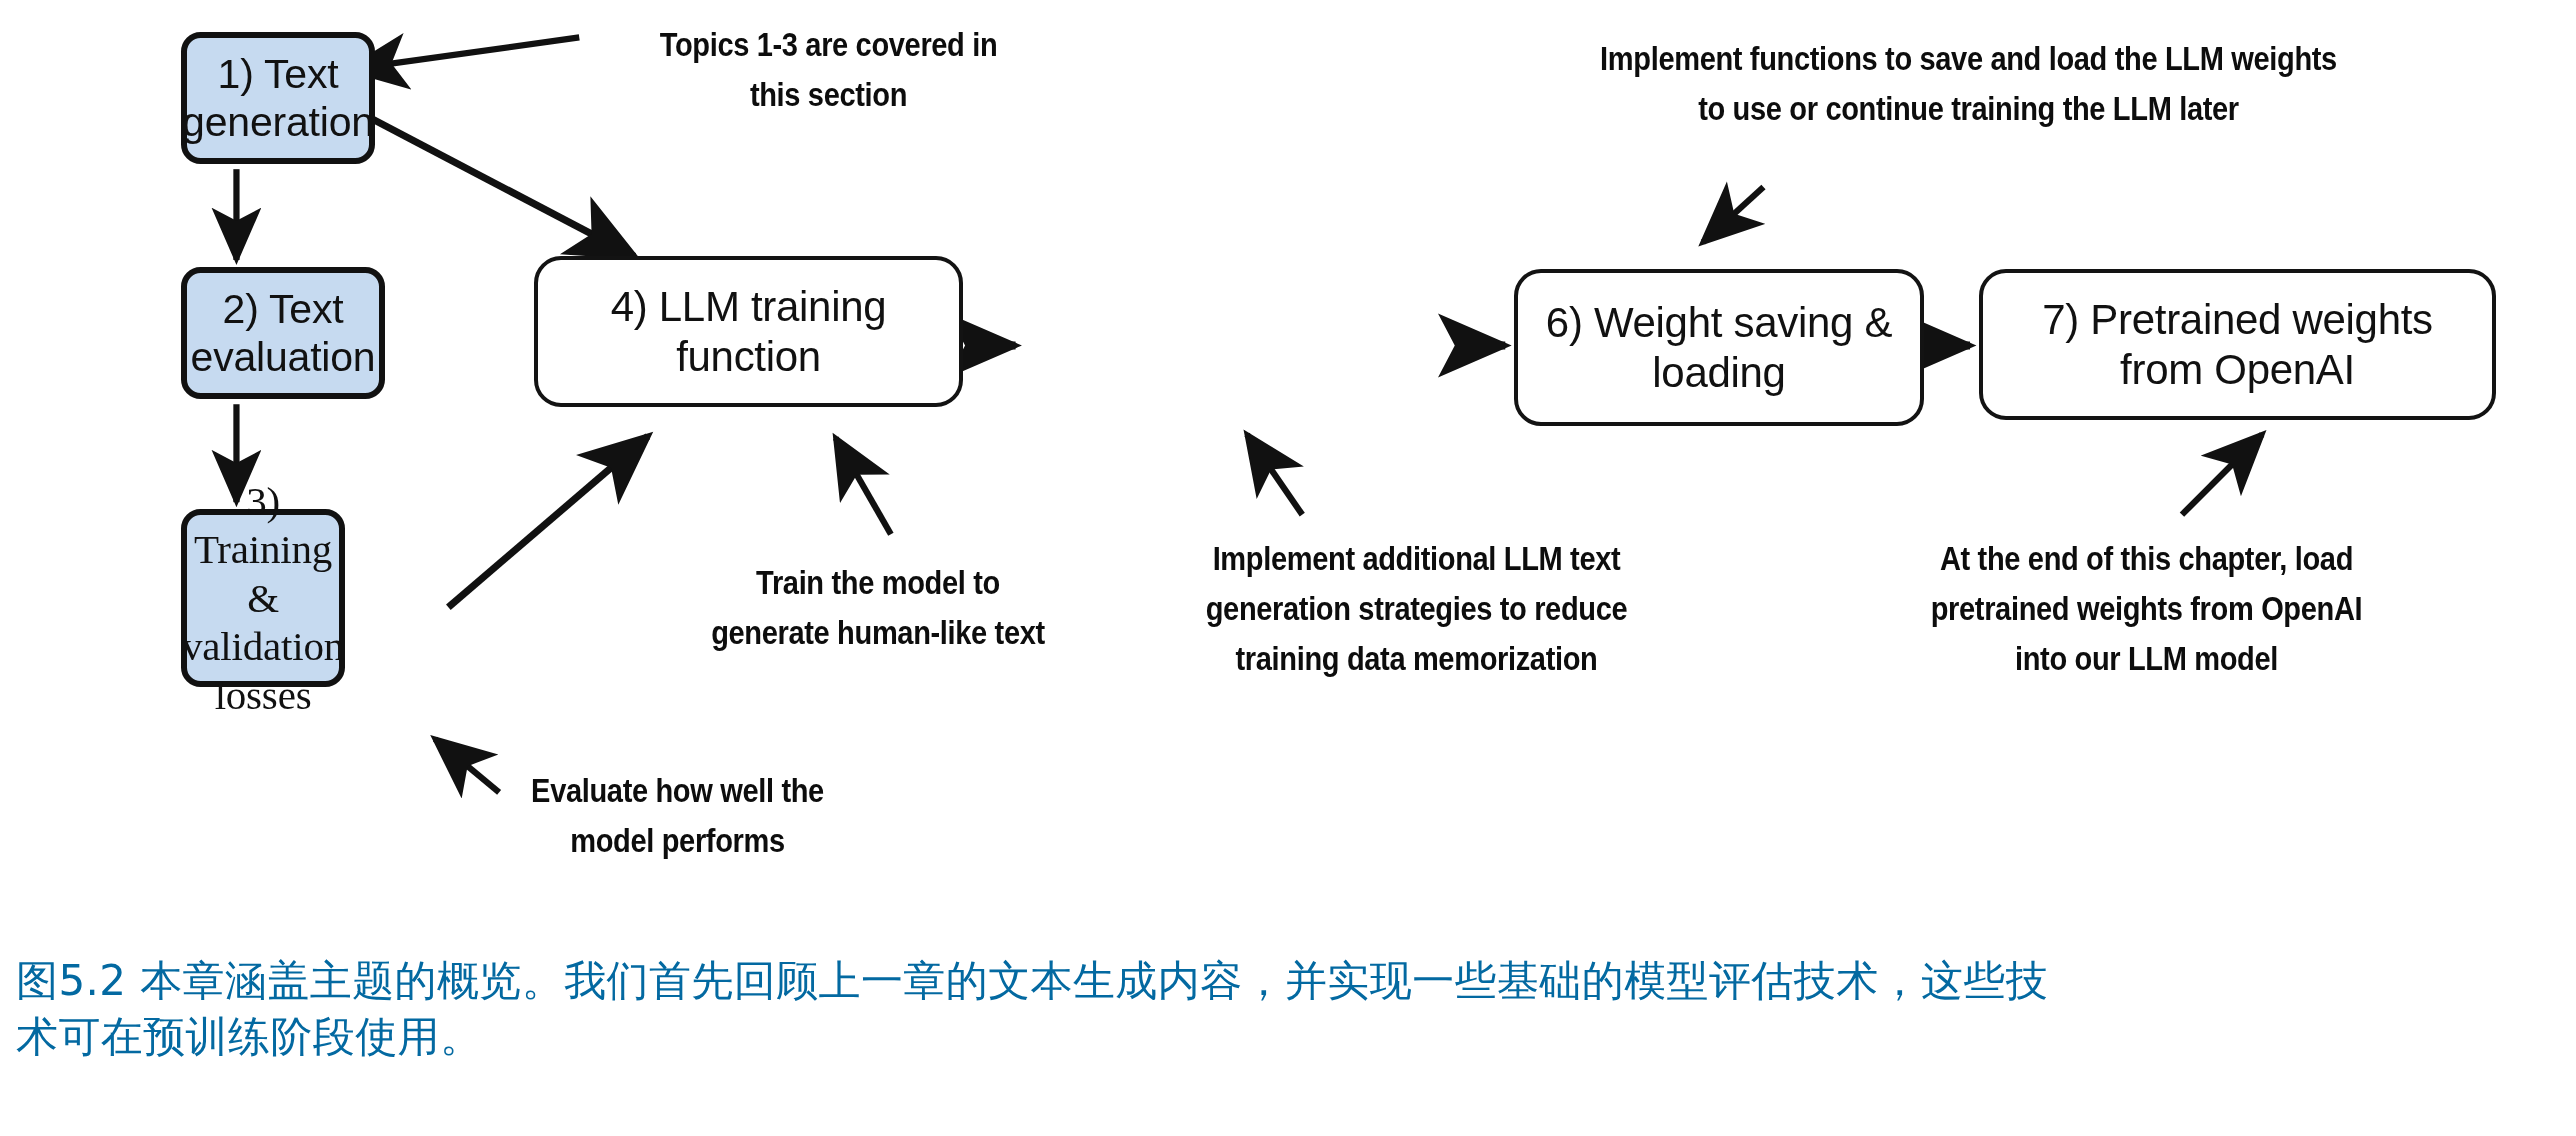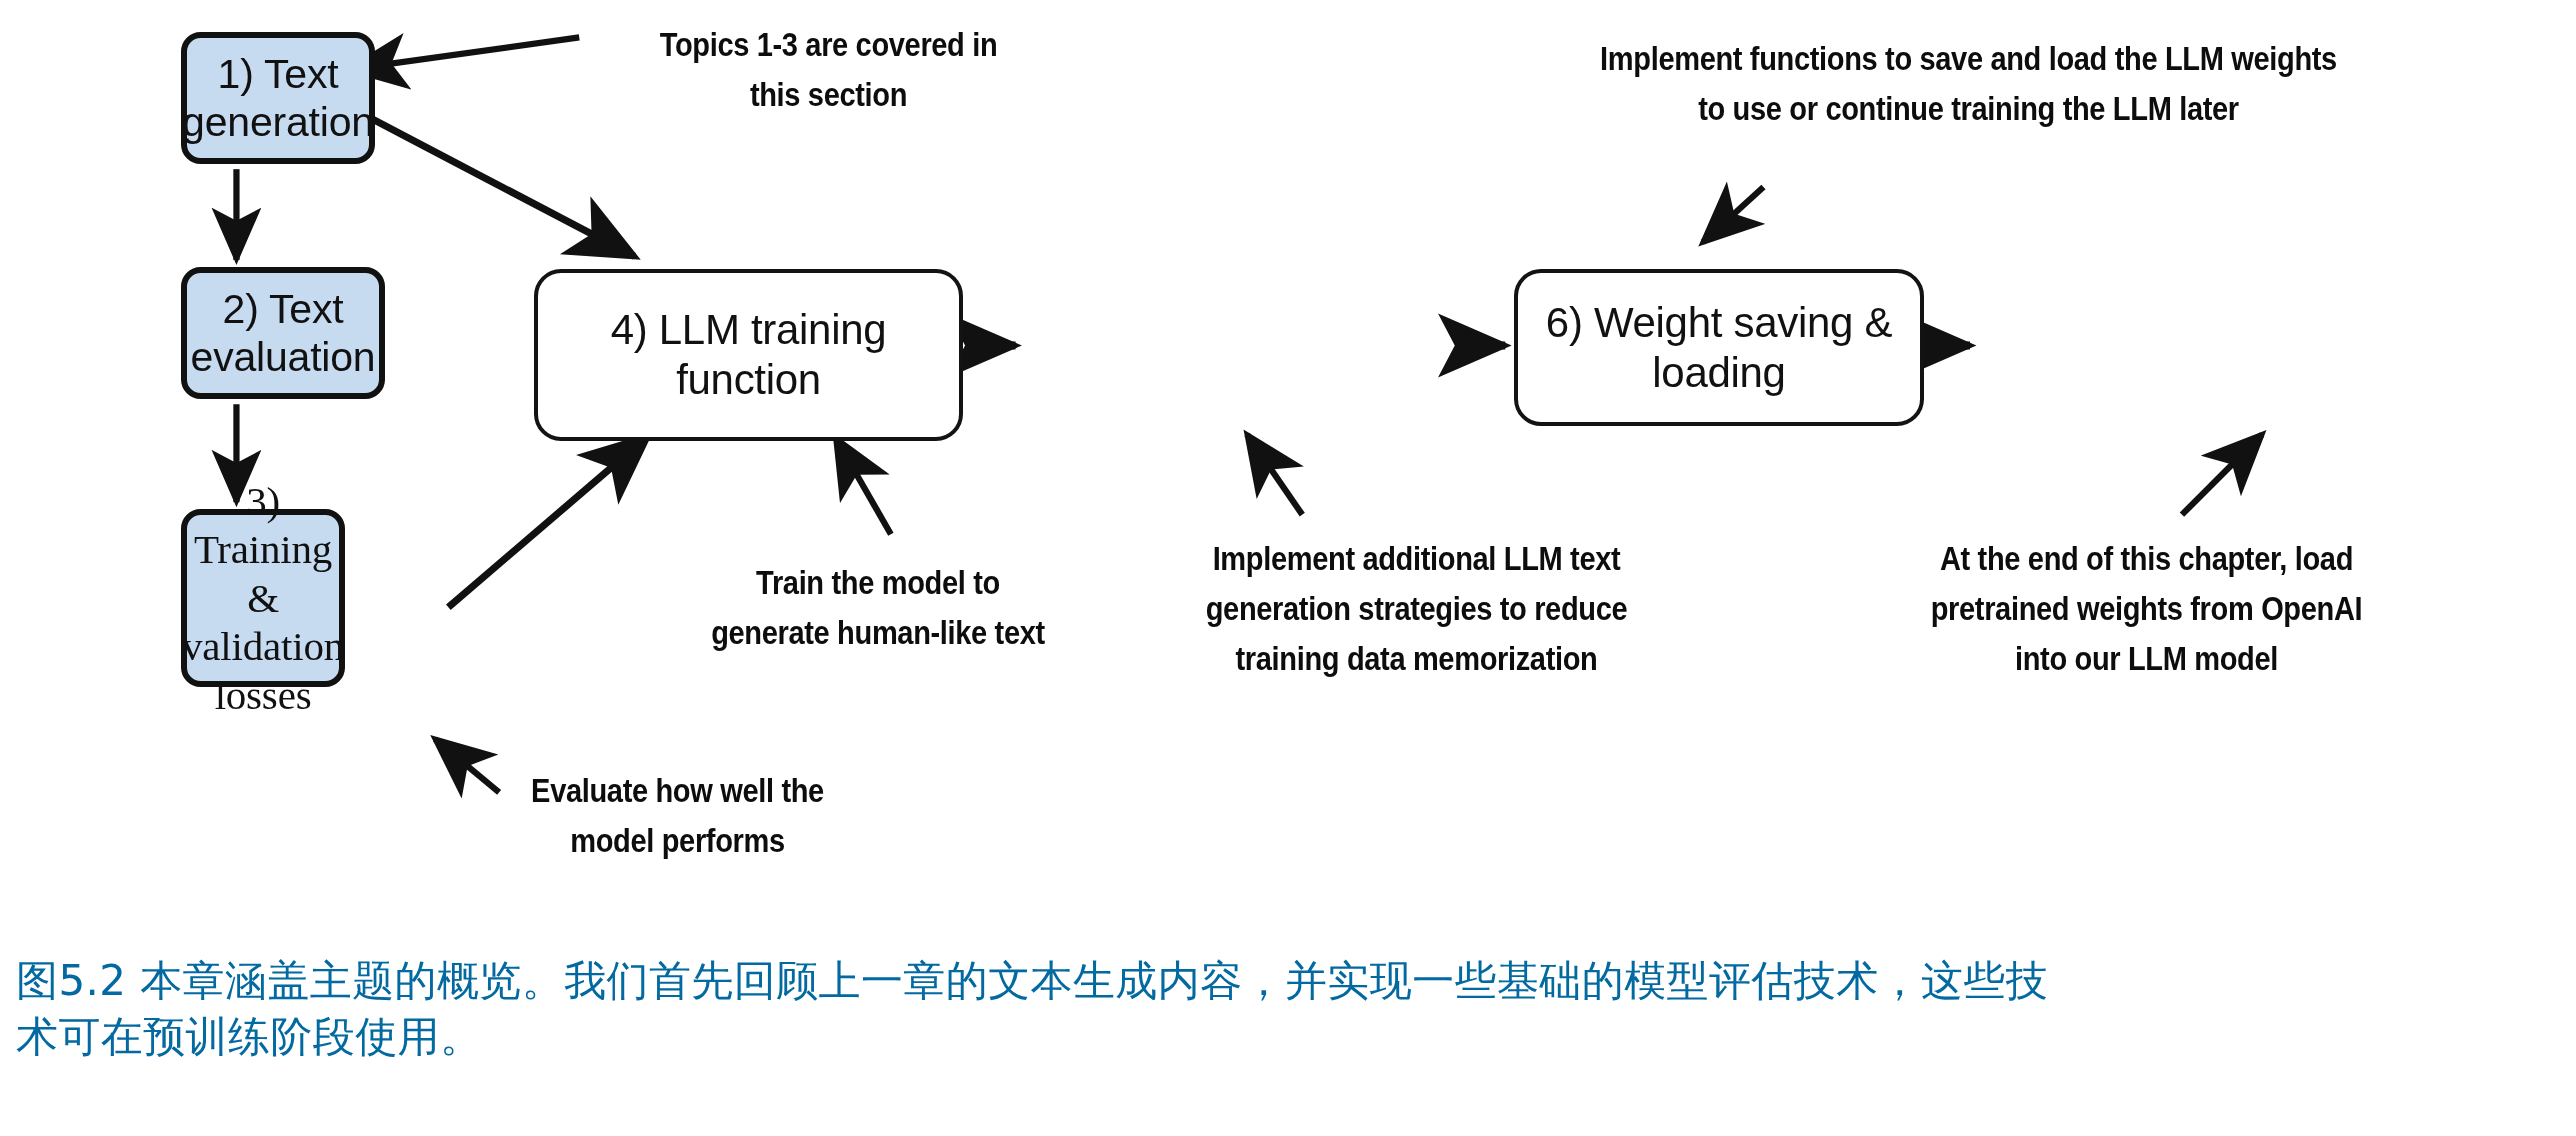--- a/index.html
+++ b/index.html
@@ -49,21 +49,21 @@
     border: 4.5px solid #131313;
     border-radius: 27px;
     font-size: 42px;
     letter-spacing: -0.3px;
   }
 
   #node-1 { left: 139px;  top: 32px;   width: 194px; height: 132px; }
   #node-2 { left: 139px;  top: 267px;  width: 204px; height: 132px; }
   #node-3 { left: 139px;  top: 509px;  width: 164px; height: 178px; font-family: Liberation Serif, serif; }
 
-  #node-4 { left: 534px;  top: 269px;  width: 429px; height: 172px; }
+  #node-4 { left: 534px;  top: 256px;  width: 429px; height: 151px; }
   #node-5 { left: 1026px; top: 269px;  width: 435px; height: 151px; }
   #node-6 { left: 1514px; top: 269px;  width: 410px; height: 157px; }
   #node-7 { left: 1979px; top: 269px;  width: 517px; height: 151px; }
 
   
   .note {
     position: absolute;
     color: #0d0d0d;
     font-family: "Liberation Sans", sans-serif;
     font-weight: bold;
@@ -155,20 +155,22 @@
 &amp; validation
 losses</div>
 
   <div class="node white" id="node-4">4) LLM training
 function</div>
 
 
   <div class="node white" id="node-6">6) Weight saving &amp;
 loading</div>
 
+  <div class="node white" id="node-7">7) Pretrained weights
+from OpenAI</div>
 
   <div class="note" id="note-topics">Topics 1-3 are covered in
 this section</div>
 
   <div class="note" id="note-save-load">Implement functions to save and load the LLM weights
 to use or continue training the LLM later</div>
 
   <div class="note" id="note-train">Train the model to
 generate human-like text</div>
 

